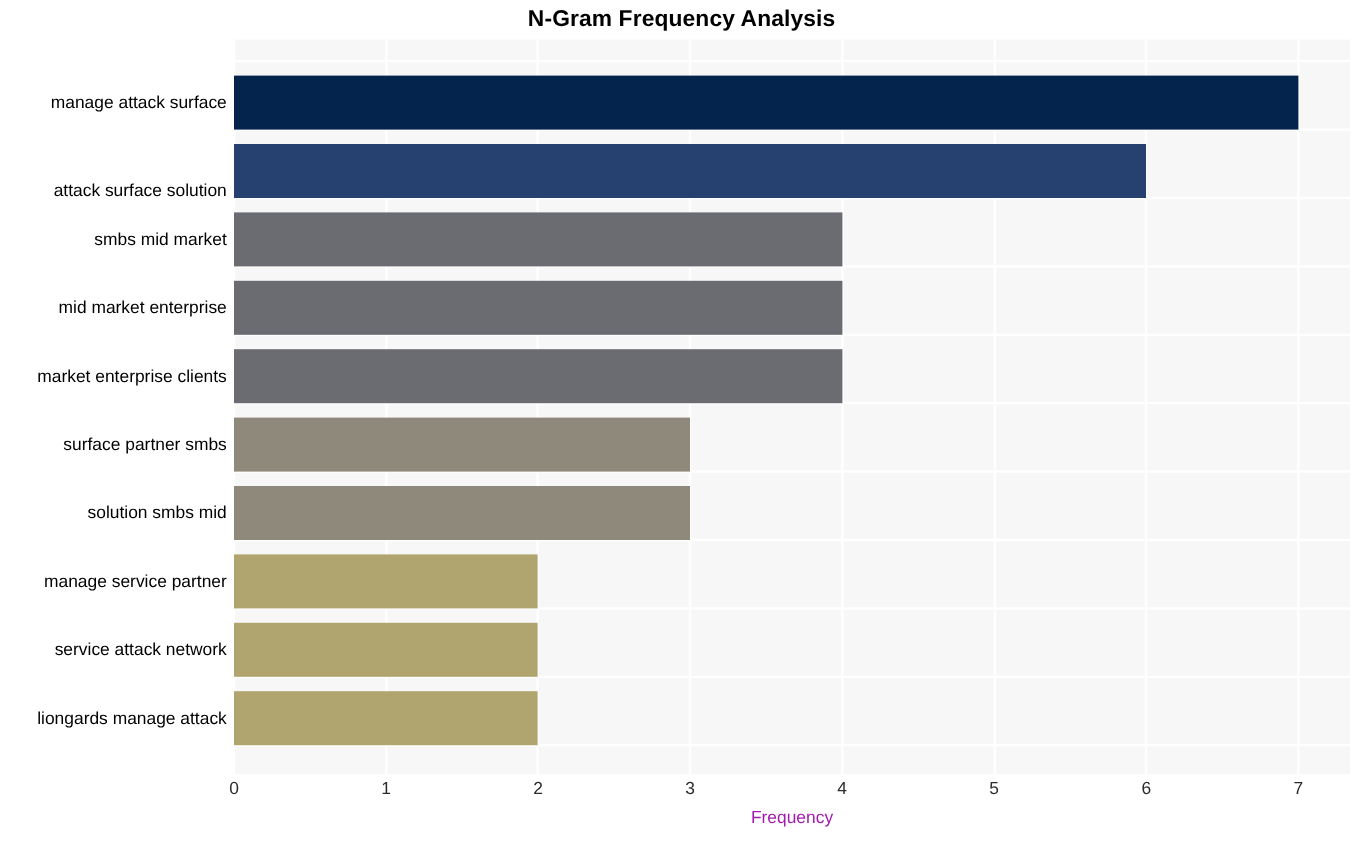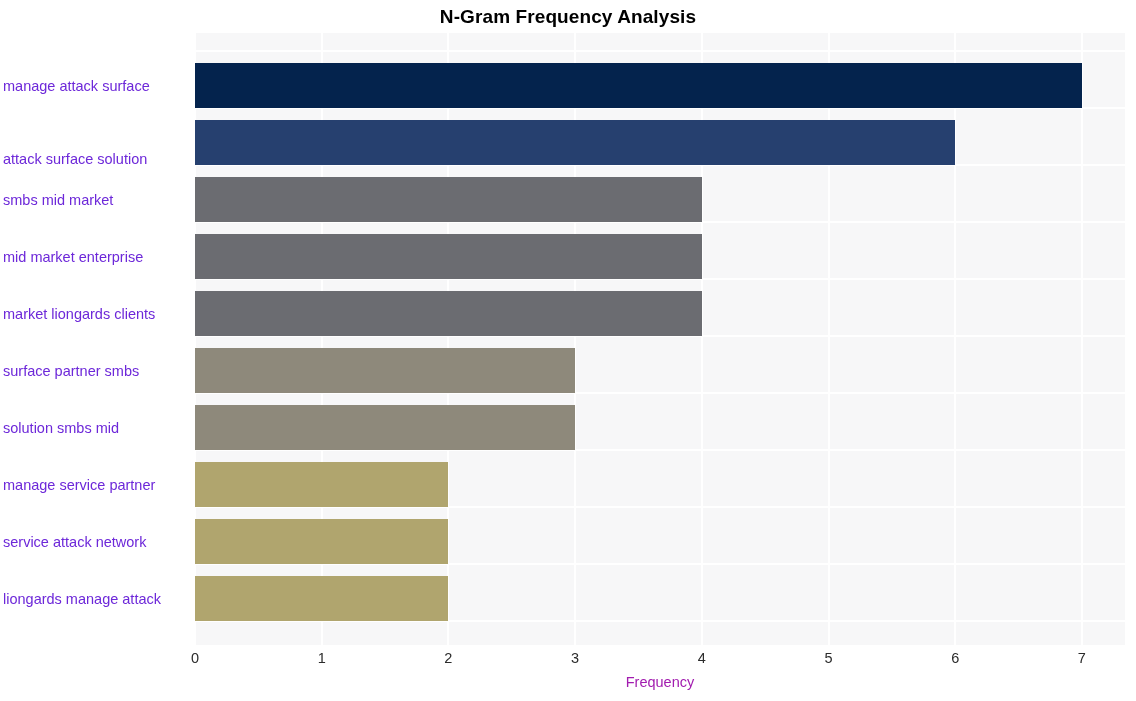--- a/index.html
+++ b/index.html
@@ -61,22 +61,23 @@
   .bar {
     position: absolute;
     left: 0;
     height: 45px;
   }
   
   .ytick {
     position: absolute;
     right: 0;
     width: 186px;
+    text-align: right;
     font-size: 14.5px;
-    color: #6d28d9;
+    color: #000000;
     white-space: nowrap;
     line-height: 16px;
   }
   #y-axis-labels {
     position: absolute;
     left: 0;
     top: 33px;
     width: 189px;
     height: 612px;
   }
@@ -152,21 +153,21 @@
         <div class="bar" title="service partner network: 2" style="top: 486px; width: 253.406px; background: rgb(176, 165, 110);"></div>
         <div class="bar" title="liongards manage attack: 2" style="top: 543px; width: 253.406px; background: rgb(176, 165, 110);"></div>
       </div>
   </div>
 
   <div id="y-axis-labels">
       <div class="ytick" style="top: 44.5px;">manage attack surface</div>
       <div class="ytick" style="top: 101.5px; margin-top: 16px;">attack surface solution</div>
       <div class="ytick" style="top: 158.5px;">smbs mid market</div>
       <div class="ytick" style="top: 215.5px;">mid market enterprise</div>
-      <div class="ytick" style="top: 272.5px;">market liongards clients</div>
+      <div class="ytick" style="top: 272.5px;">market enterprise clients</div>
       <div class="ytick" style="top: 329.5px;">surface partner smbs</div>
       <div class="ytick" style="top: 386.5px;">solution smbs mid</div>
       <div class="ytick" style="top: 443.5px;">manage service partner</div>
       <div class="ytick" style="top: 500.5px;">service attack network</div>
       <div class="ytick" style="top: 557.5px;">liongards manage attack</div>
     </div>
   <div id="x-axis-labels">
       <div class="xtick" style="left: 195px;">0</div>
       <div class="xtick" style="left: 321.703px;">1</div>
       <div class="xtick" style="left: 448.406px;">2</div>

